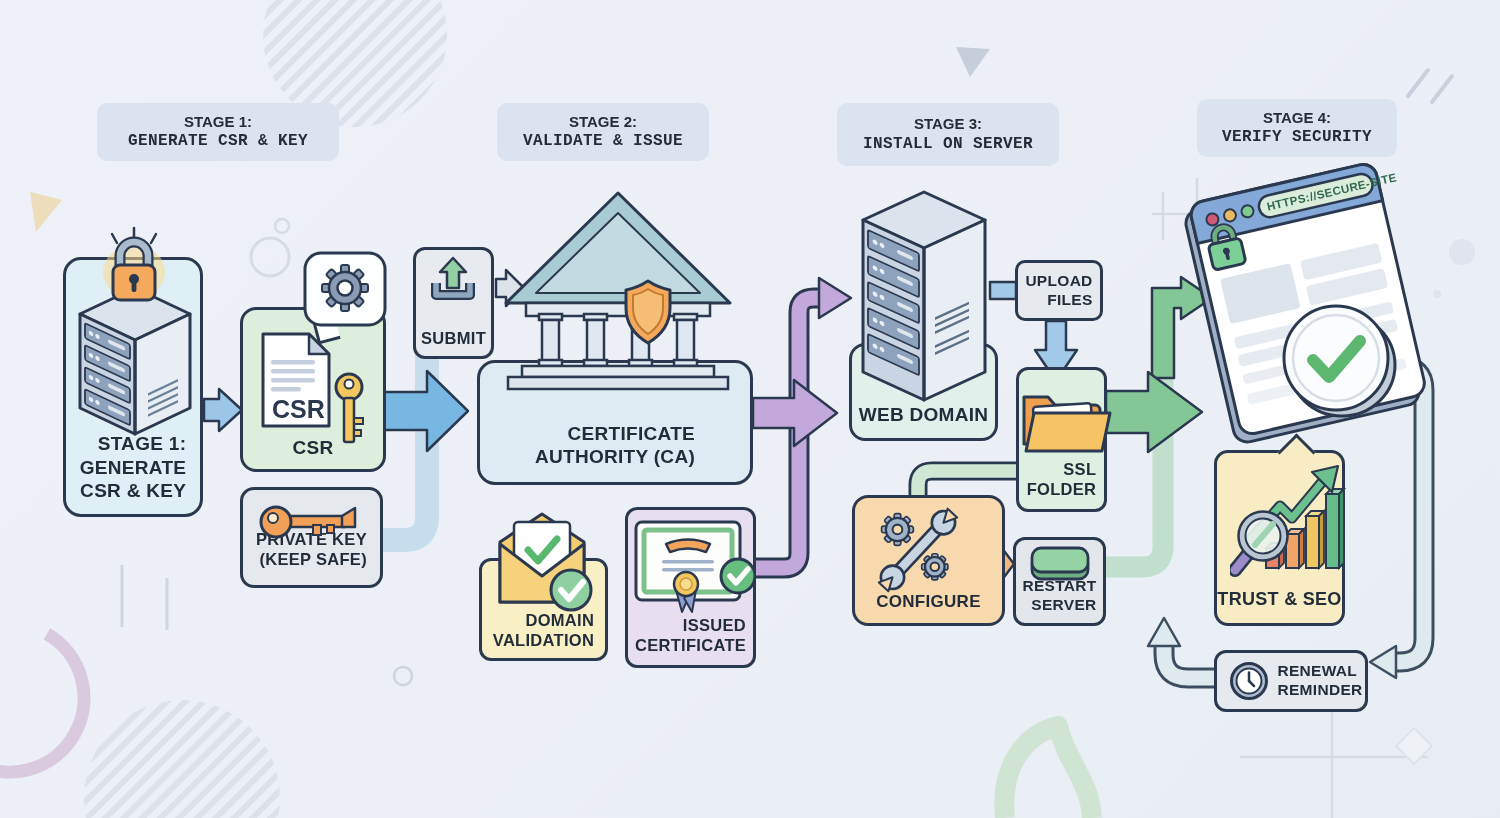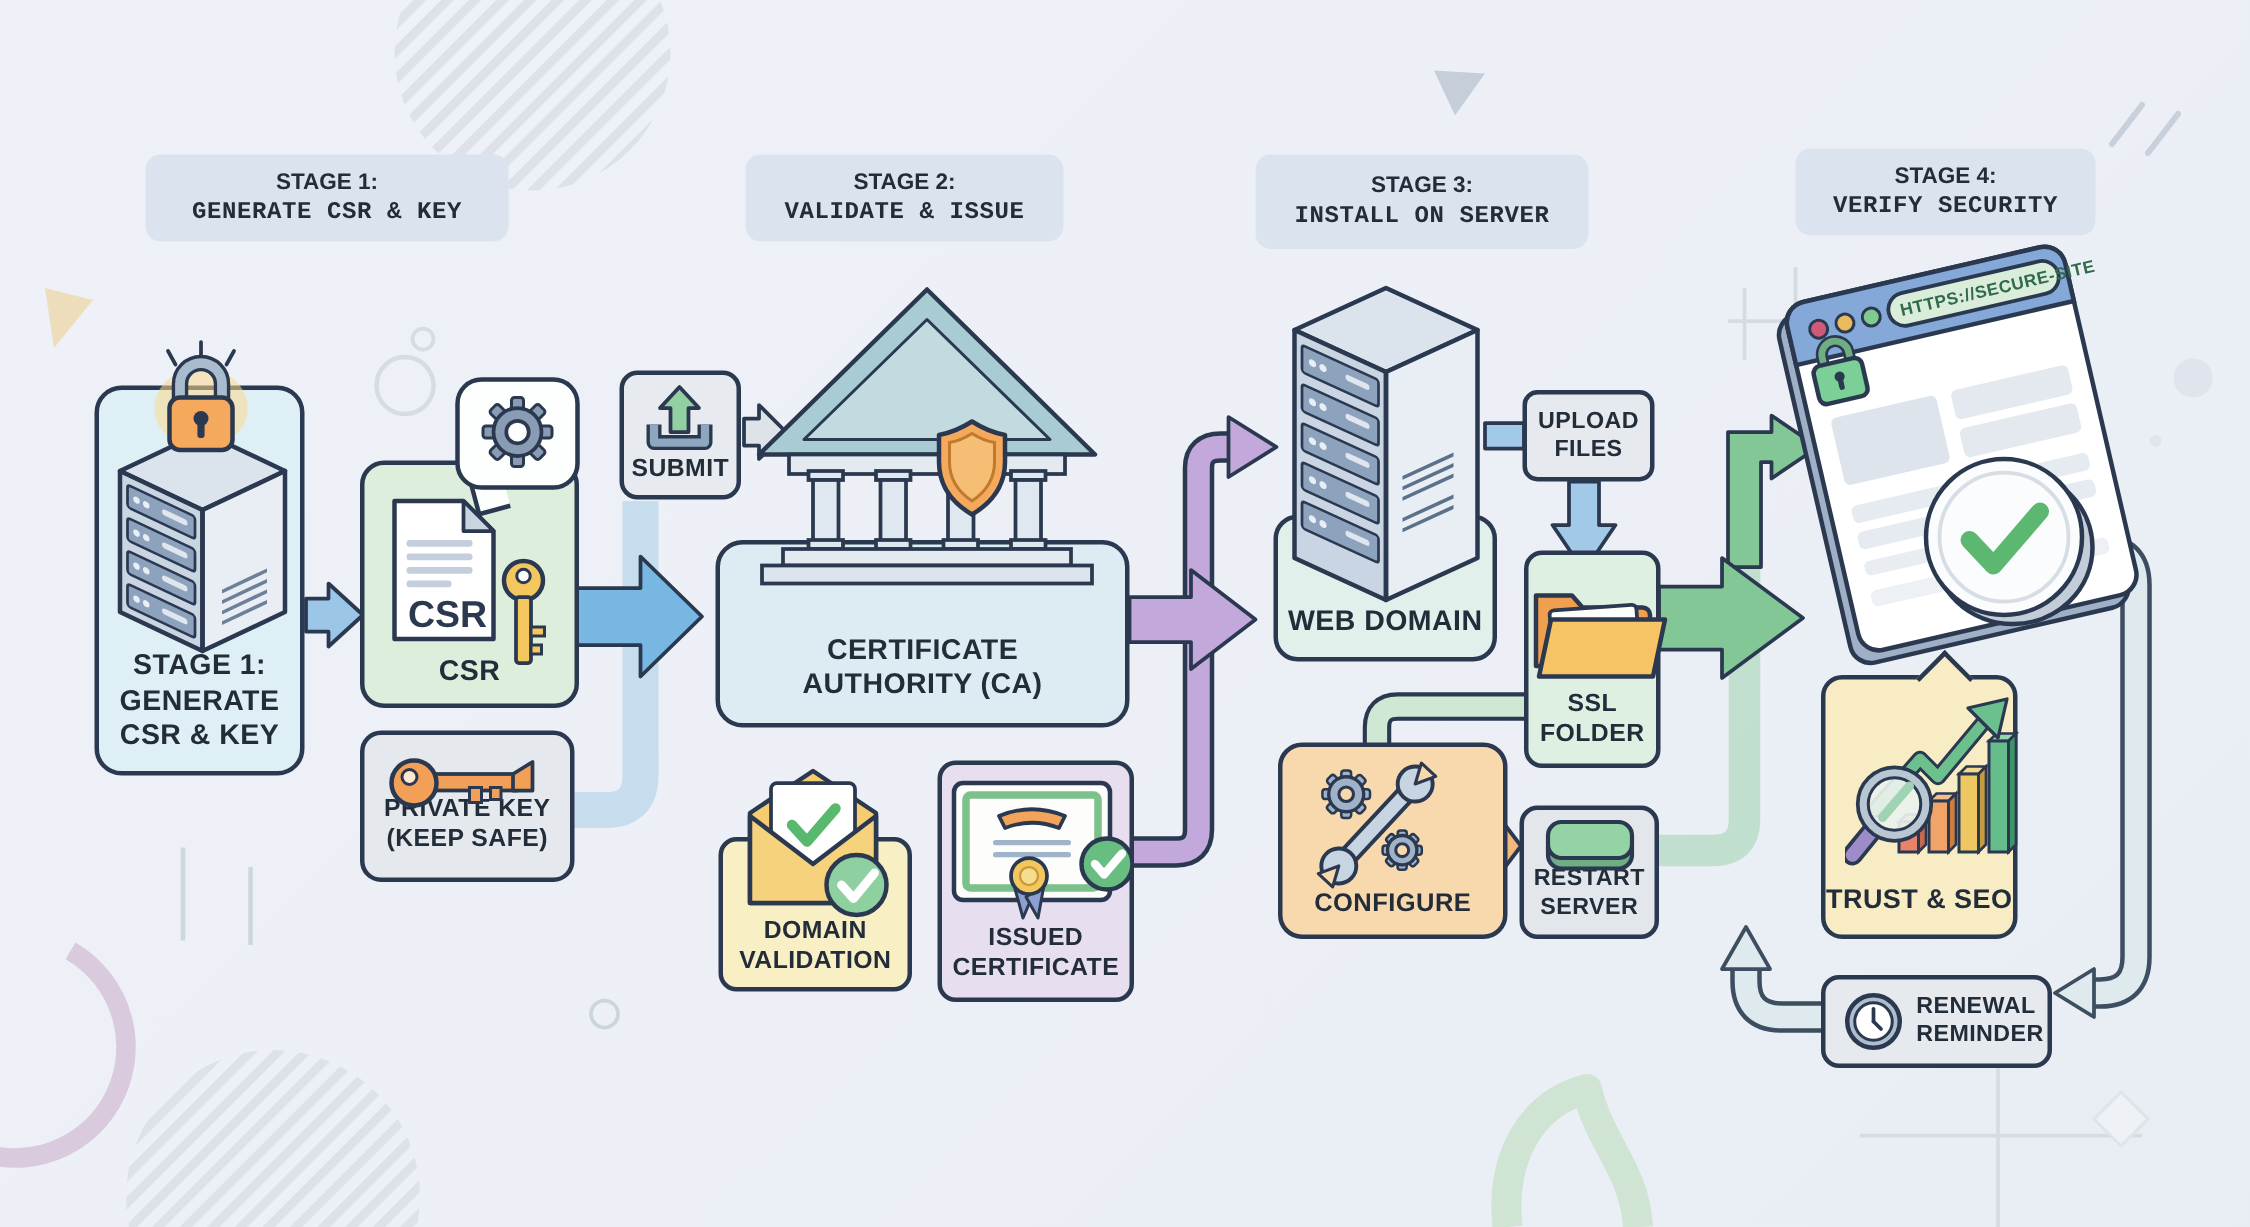--- a/index.html
+++ b/index.html
@@ -2,21 +2,21 @@
 <html><head>
 <meta charset="utf-8">
 <style>
   html,body{margin:0;padding:0;background:#e7ebf2;}
   #canvas{position:relative;width:1500px;height:818px;overflow:hidden;
     background:linear-gradient(135deg,#eef1f8 0%,#ecf0f6 55%,#e8edf4 100%);
     font-family:"Liberation Sans","DejaVu Sans",sans-serif;color:#232d3a;}
   #underlay{position:absolute;left:0;top:0;}
   .box{position:absolute;box-sizing:border-box;border:3px solid #2b3950;border-radius:14px;
     display:flex;flex-direction:column;justify-content:flex-end;align-items:center;
-    font-weight:800;text-align:center;letter-spacing:.3px;line-height:1.22;}
+    font-weight:800;text-align:right;letter-spacing:.3px;line-height:1.22;}
   .hdr{position:absolute;box-sizing:border-box;background:#dbe4ee;border-radius:10px;
     display:flex;flex-direction:column;justify-content:center;align-items:center;line-height:1.25;}
   .hdr .h1{font-size:15px;font-weight:700;}
   .hdr .h2{font-size:16px;font-weight:800;letter-spacing:.4px;font-family:Liberation Mono, monospace;}
   .lines span{display:block;}
   .icon{position:absolute;}
   .notch{position:absolute;width:24px;height:24px;background:#f7ecc3;
     border-left:3px solid #2b3950;border-top:3px solid #2b3950;
     transform:rotate(45deg);left:66px;top:-14px;}
   .tail{position:absolute;width:20px;height:20px;background:#fdfefe;
@@ -267,21 +267,21 @@
   <svg width="100" height="52" viewBox="0 0 100 52">
     <rect x="28" y="20" width="58" height="11" fill="#f2a057" stroke="#2b3950" stroke-width="2.5"></rect>
     <polygon points="84,20 97,12 97,31 84,31" fill="#f2a057" stroke="#2b3950" stroke-width="2.5" stroke-linejoin="round"></polygon>
     <rect x="55" y="29" width="8" height="10" fill="#f2a057" stroke="#2b3950" stroke-width="2"></rect>
     <rect x="69" y="29" width="7" height="8" fill="#f2a057" stroke="#2b3950" stroke-width="2"></rect>
     <circle cx="18" cy="26" r="15" fill="#f2a057" stroke="#2b3950" stroke-width="3"></circle>
     <circle cx="15" cy="22" r="5" fill="#fde8d0" stroke="#2b3950" stroke-width="2"></circle>
   </svg>
 </div>
 
-<div class="box" style="left:413px;top:247px;width:81px;height:86px;background:#e7eaee;border-radius:12px;padding-bottom:8px;font-size:16.5px">
+<div class="box" style="left:413px;top:247px;width:81px;height:112px;background:#e7eaee;border-radius:12px;padding-bottom:8px;font-size:16.5px">
   <span>SUBMIT</span>
 </div>
 <div class="icon" style="left:428px;top:256px">
   <svg width="50" height="46" viewBox="0 0 50 46">
     <path d="M8,27 V39 H42 V27" fill="none" stroke="#2b3950" stroke-width="10" stroke-linejoin="round"></path>
     <path d="M8,27 V39 H42 V27" fill="none" stroke="#8fa6bf" stroke-width="5.5" stroke-linejoin="round"></path>
     <polygon points="25,2 38,16 31,16 31,32 19,32 19,16 12,16" fill="#92cfa2" stroke="#2b3950" stroke-width="2.5" stroke-linejoin="round"></polygon>
   </svg>
 </div>
 

